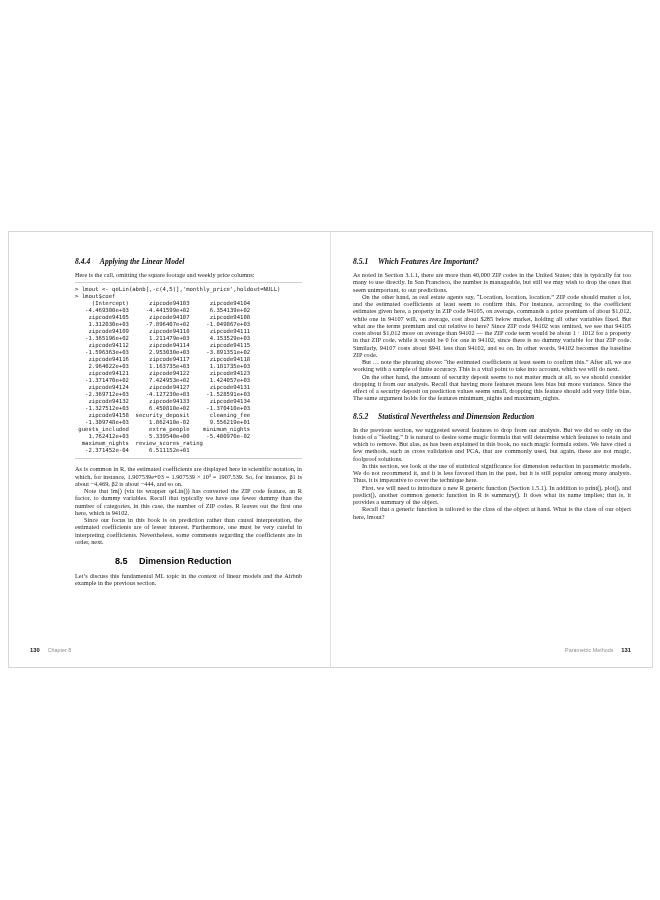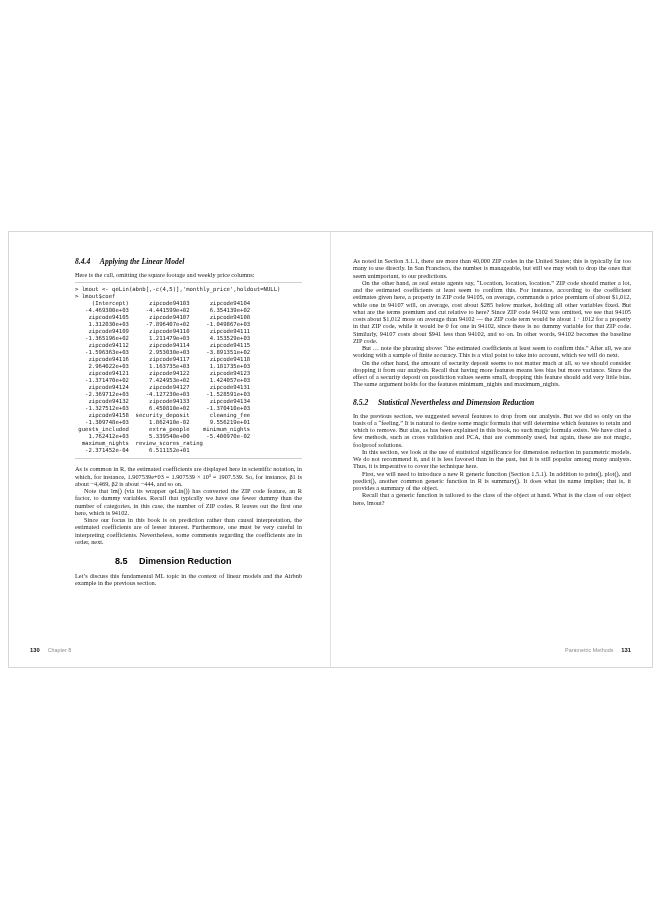--- a/index.html
+++ b/index.html
@@ -127,20 +127,24 @@
     </div>
 
     <div class="footer footer-left">
       <span class="pagenum">130</span><span class="running">Chapter 8</span>
     </div>
   </div>
 
   <div class="page page-right">
     <div class="pg-content">
 
+      <h3 class="bhead">
+        <span class="sec-num">8.5.1</span>
+        <span class="sec-title">Which Features Are Important?</span>
+      </h3>
 
       <p class="body">As noted in Section 3.1.1, there are more than 40,000 ZIP codes in the United States; this is typically far too many to use directly. In San Francisco, the number is manageable, but still we may wish to drop the ones that seem unimportant, to our predictions.</p>
       <p class="body indent">On the other hand, as real estate agents say, “Location, location, location.” ZIP code should matter a lot, and the estimated coefficients at least seem to confirm this. For instance, according to the coefficient estimates given here, a property in ZIP code 94105, on average, commands a price premium of about $1,012, while one in 94107 will, on average, cost about $285 below market, holding all other variables fixed. But what are the terms premium and cut relative to here? Since ZIP code 94102 was omitted, we see that 94105 costs about $1,012 more on average than 94102 — the ZIP code term would be about 1 · 1012 for a property in that ZIP code, while it would be 0 for one in 94102, since there is no dummy variable for that ZIP code. Similarly, 94107 costs about $941 less than 94102, and so on. In other words, 94102 becomes the baseline ZIP code.</p>
       <p class="body indent">But … note the phrasing above: “the estimated coefficients at least seem to confirm this.” After all, we are working with a sample of finite accuracy. This is a vital point to take into account, which we will do next.</p>
       <p class="body indent">On the other hand, the amount of security deposit seems to not matter much at all, so we should consider dropping it from our analysis. Recall that having more features means less bias but more variance. Since the effect of a security deposit on prediction values seems small, dropping this feature should add very little bias. The same argument holds for the features minimum_nights and maximum_nights.</p>
 
       <h3 class="bhead" style="margin-top:10px;">
         <span class="sec-num">8.5.2</span>
         <span class="sec-title">Statistical Nevertheless and Dimension Reduction</span>
       </h3>

